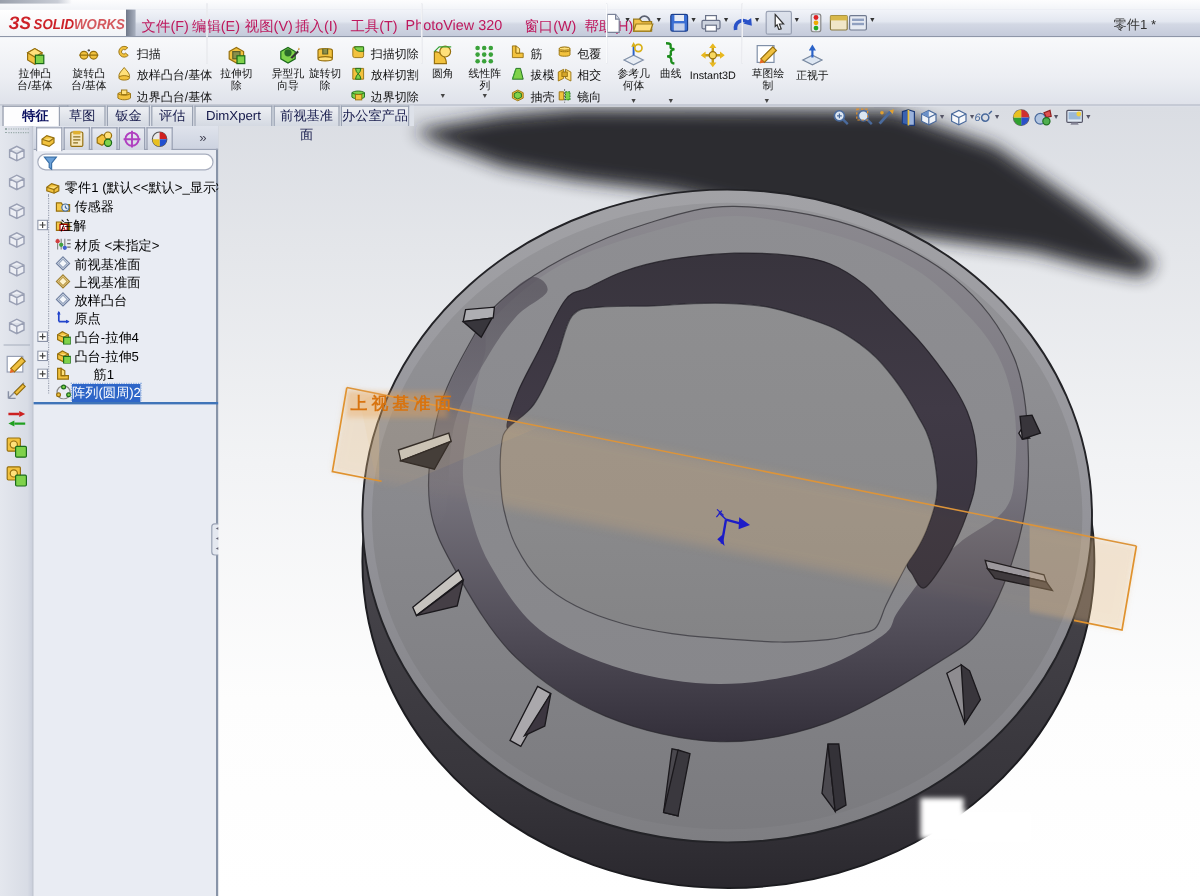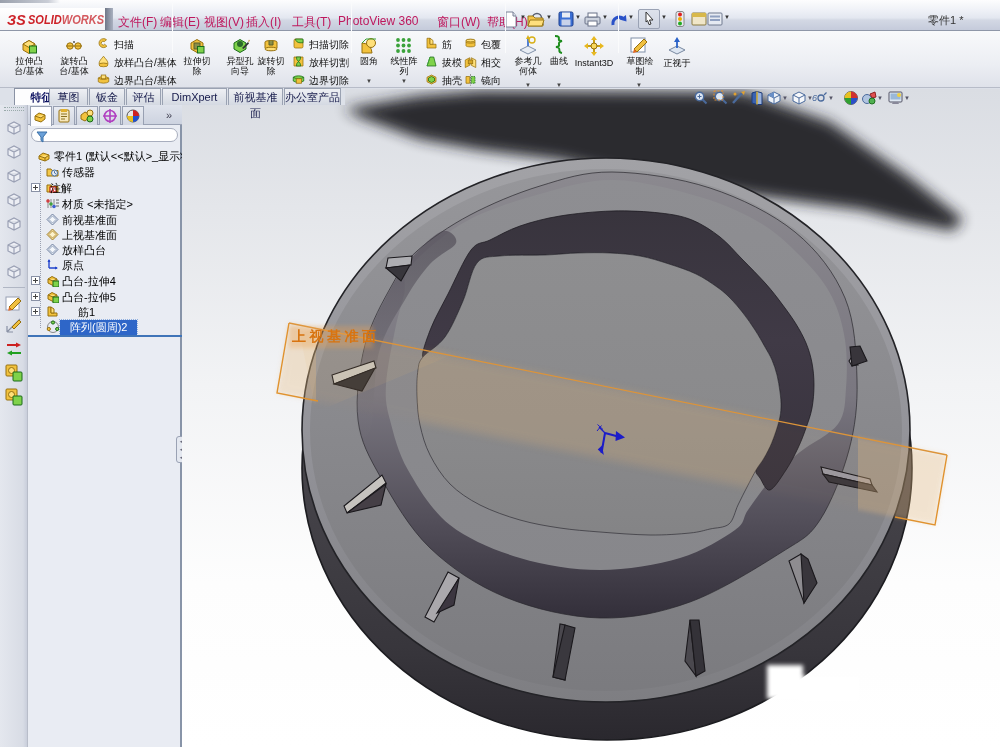--- a/index.html
+++ b/index.html
@@ -46,21 +46,21 @@
 <div id="menubar" class="abs"></div>
 <div id="logo" class="abs"></div>
 <div id="logosep" class="abs"></div>
 <div class="abs" style="left:7px;top:11px;font-size:15px;font-weight:bold;font-style:italic;color:#cd2128;transform:scaleX(0.95);transform-origin:0 0">ЗS</div>
 <div id="swtext" class="abs red">SOLID<span style="color:#d4595e">WORKS</span></div>
 <div class="abs menu" style="left:118px">文件(F)</div>
 <div class="abs menu" style="left:160px">编辑(E)</div>
 <div class="abs menu" style="left:204px">视图(V)</div>
 <div class="abs menu" style="left:246px">插入(I)</div>
 <div class="abs menu" style="left:292px">工具(T)</div>
-<div class="abs menu" style="left:338px">PhotoView 360</div>
+<div class="abs menu" style="left:338px">PhotoView 320</div>
 <div class="abs menu" style="left:437px">窗口(W)</div>
 <div class="abs menu" style="left:487px">帮助(H)</div>
 <svg class="abs" style="left:530px;top:12px" width="14" height="14" viewBox="0 0 14 14">
     <circle cx="7" cy="6" r="4.5" fill="none" stroke="#5a6070" stroke-width="1.5"></circle>
     <path d="M10 9 L13 13" stroke="#5a6070" stroke-width="2"></path>
   </svg>
 <svg class="abs" style="left:503px;top:11px" width="16" height="17" viewBox="0 0 16 17">
     <path d="M3 1 L10 1 L13 5 L13 16 L3 16 Z" fill="#fff" stroke="#7a8298"></path>
     <path d="M10 1 L10 5 L13 5" fill="#dde2ea" stroke="#7a8298"></path>
   </svg>
@@ -268,21 +268,21 @@
 <div class="drop" style="left:636px;top:82px">▼</div>
 <div class="bigbtn" style="left:658px;top:36px;width:38px">
     <svg class="bicon" width="22" height="20" viewBox="0 0 22 20">
       <path d="M3 14 L11 10 L19 14 L11 18 Z" fill="#dde6f2" stroke="#7888a0"></path>
       <path d="M11 12 L11 4" stroke="#2a62c8" stroke-width="1.8"></path>
       <path d="M11 1 L14 6 L8 6 Z" fill="#2a62c8"></path>
     </svg>
   </div>
 <div class="bigbtn" style="left:658px;top:58px;width:38px">正视于</div>
 <div id="tabrow" class="abs"></div>
-<div class="ctab active" style="left:14px;width:55px">特征</div>
+<div class="ctab active" style="left:2px;width:55px">特征</div>
 <div class="ctab" style="left:49px;width:39px">草图</div>
 <div class="ctab" style="left:89px;width:36px">钣金</div>
 <div class="ctab" style="left:126px;width:35px">评估</div>
 <div class="ctab" style="left:162px;width:65px">DimXpert</div>
 <div class="ctab" style="left:228px;width:55px">前视基准面</div>
 <div class="ctab" style="left:284px;width:57px">办公室产品</div>
 <div id="lstrip" class="abs">
 <div class="abs" style="left:4px;top:2px;width:20px;height:4px;border-top:1px dotted #9aa;border-bottom:1px dotted #9aa"></div>
 <svg class="abs" style="left:5px;top:14px" width="18" height="18" viewBox="0 0 18 18">
       <path d="M3 6 L9 3 L15 6 L15 12 L9 15 L3 12 Z M3 6 L9 9 L15 6 M9 9 L9 15" fill="#eceef4" stroke="#9aa0b4" stroke-width="1.2"></path>
@@ -441,21 +441,21 @@
       <path d="M2 2 L5 2 L5 8 L11 8 L11 11 L2 11 Z" fill="#f2c23e" stroke="#96700f"></path>
       <path d="M5 2 L8 4 L8 8 L5 8 Z" fill="#ffe07a" stroke="#96700f"></path>
     </svg>
 <div class="trow" style="left:48px;top:200px;padding:0 2px">筋1</div>
 <svg class="abs" style="left:18px;top:215px" width="13" height="13" viewBox="0 0 13 13">
       <circle cx="7" cy="7" r="5.5" fill="none" stroke="#888"></circle>
       <circle cx="7" cy="2.5" r="1.6" fill="#7fd24a" stroke="#1a6a1a"></circle>
       <circle cx="11.2" cy="9" r="1.6" fill="#7fd24a" stroke="#1a6a1a"></circle>
       <circle cx="2.8" cy="9" r="1.6" fill="#f2c23e" stroke="#96700f"></circle>
     </svg>
-<div class="trow tsel" style="left:32px;top:215px;padding:0 10px">阵列(圆周)2</div>
+<div class="trow tsel" style="left:32px;top:215px;padding:0 0">阵列(圆周)2</div>
 <div id="blueline"></div>
 </div>
 <div class="abs" style="left:176px;top:436px;width:10px;height:27px;background:#e4e8f0;border:1px solid #9aa2b4;border-radius:3px">
     <div style="font-size:5px;color:#667;line-height:8px;text-align:center">◂<br>◂<br>◂</div>
   </div>
 <div id="viewport" class="abs">
 <svg width="818" height="658" viewBox="0 0 818 658" style="position:absolute;left:0;top:0">
 <defs>
 <filter id="blur8" x="-20%" y="-40%" width="140%" height="200%">
           <feGaussianBlur stdDeviation="7"></feGaussianBlur>

